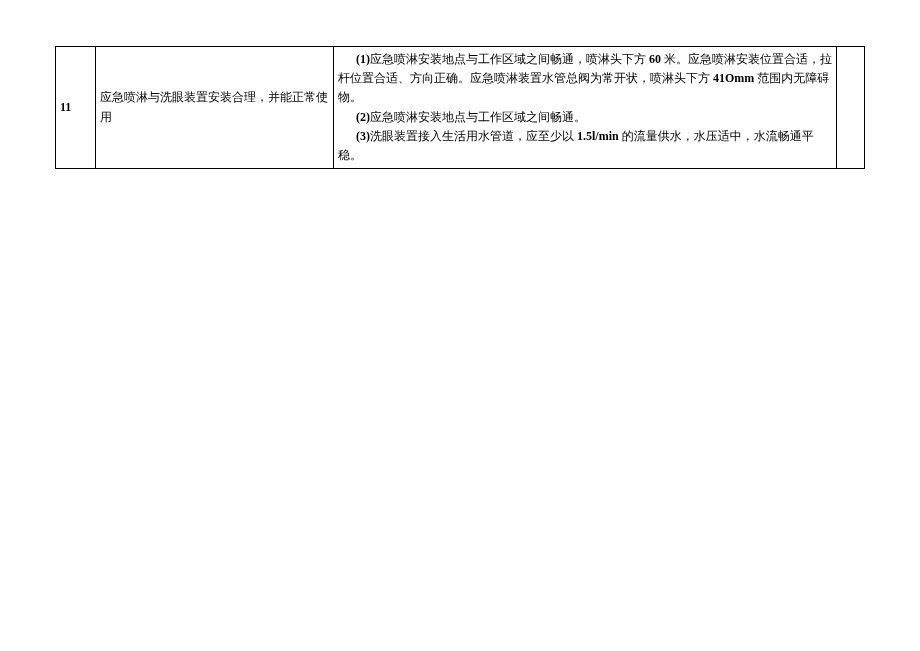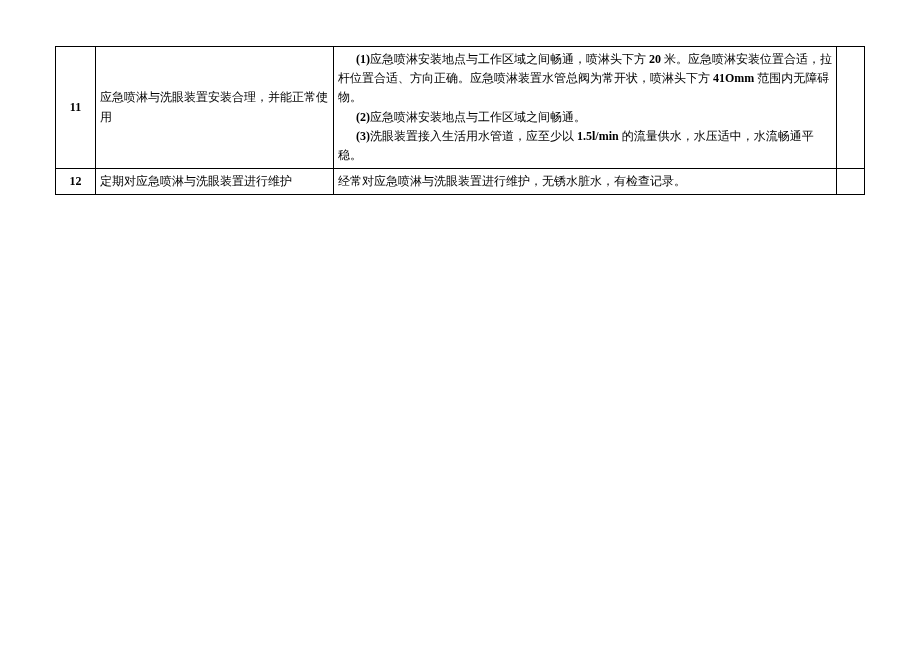--- a/index.html
+++ b/index.html
@@ -21,21 +21,20 @@
       table-layout: fixed;
     }
     td {
       border: 1px solid #000000;
       padding: 3px 4px;
       vertical-align: middle;
       line-height: 1.6;
     }
     .col-num {
       width: 40px;
-      text-align: center;
       font-weight: bold;
     }
     .col-item {
       width: 238px;
     }
     .col-desc {
       width: auto;
     }
     .col-last {
       width: 28px;
@@ -51,31 +50,25 @@
 </head>
 <body>
 
 <table>
   <tbody>
     <tr>
       <td class="col-num">11</td>
       <td class="col-item">应急喷淋与洗眼装置安装合理，并能正常使用</td>
       <td class="col-desc">
         <span class="indent">
-          <span class="bold">(1)</span><span>应急喷淋安装地点与工作区域之间畅通，喷淋头下方 </span><span class="bold">20</span><span> 米。应急喷淋安装位置合适，拉杆位置合适、方向正确。应急喷淋装置水管总阀为常开状，喷淋头下方 </span><span class="bold">41Omm</span><span> 范围内无障碍物。</span>
+          <span class="bold">(1)</span><span>应急喷淋安装地点与工作区域之间畅通，喷淋头下方 </span><span class="bold">60</span><span> 米。应急喷淋安装位置合适，拉杆位置合适、方向正确。应急喷淋装置水管总阀为常开状，喷淋头下方 </span><span class="bold">41Omm</span><span> 范围内无障碍物。</span>
         </span>
         <span class="indent">
           <span class="bold">(2)</span><span>应急喷淋安装地点与工作区域之间畅通。</span>
         </span>
         <span class="indent">
           <span class="bold">(3)</span><span>洗眼装置接入生活用水管道，应至少以 </span><span class="bold">1.5l/min</span><span> 的流量供水，水压适中，水流畅通平稳。</span>
         </span>
       </td>
       <td class="col-last"></td>
     </tr>
-    <tr>
-      <td class="col-num">12</td>
-      <td class="col-item">定期对应急喷淋与洗眼装置进行维护</td>
-      <td class="col-desc">经常对应急喷淋与洗眼装置进行维护，无锈水脏水，有检查记录。</td>
-      <td class="col-last"></td>
-    </tr>
   </tbody>
 </table>
 
 </body></html>

